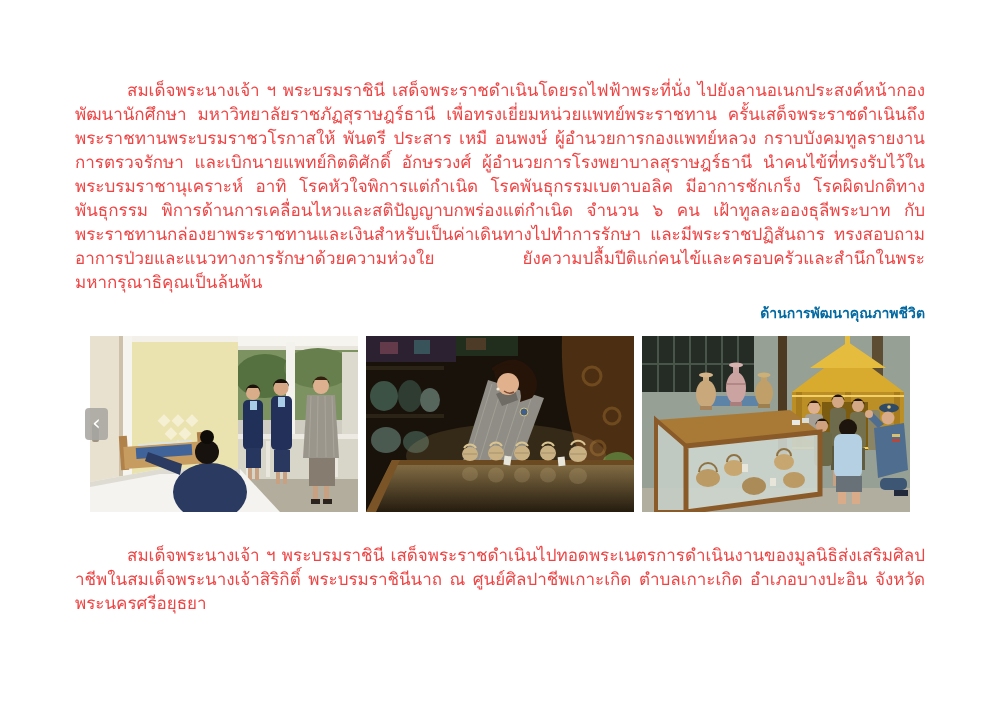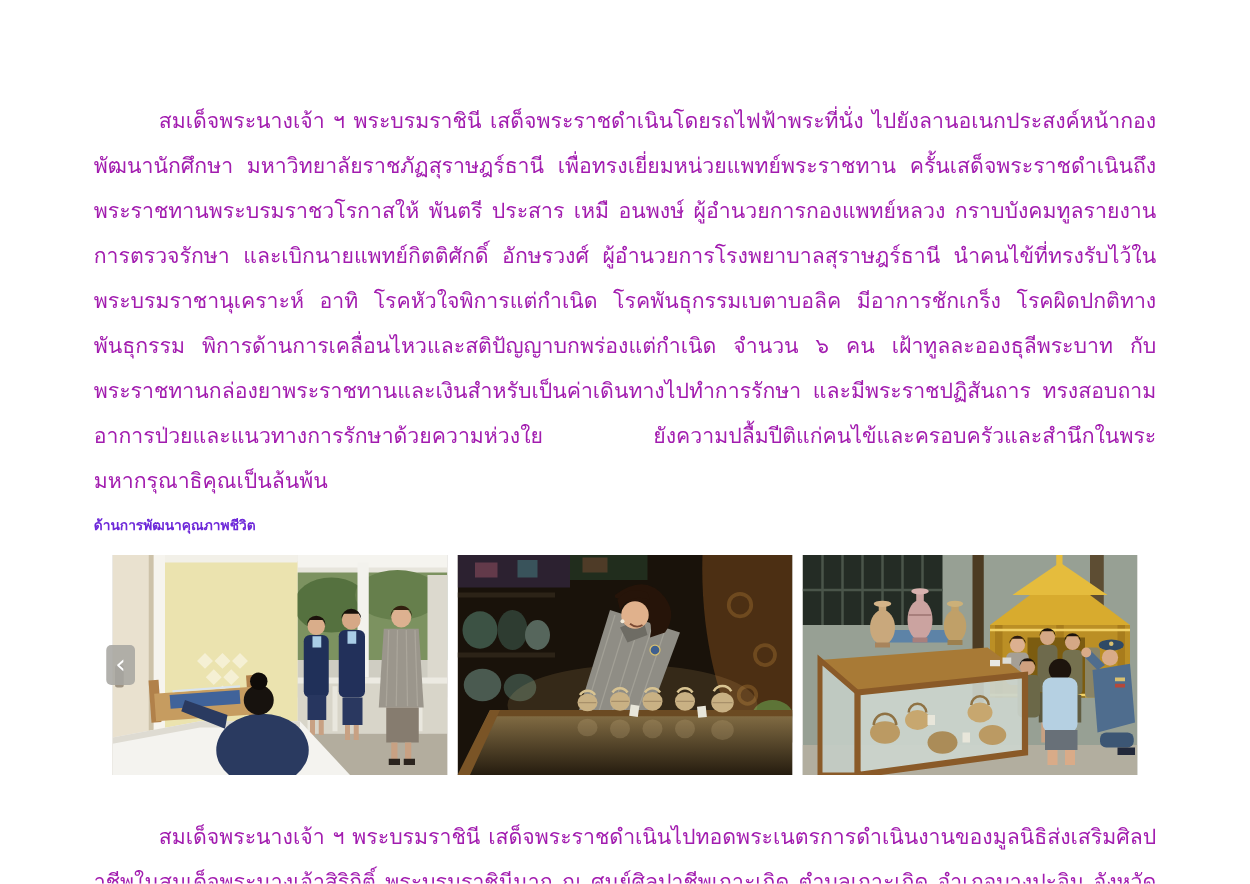--- a/index.html
+++ b/index.html
@@ -2,26 +2,26 @@
 <html><head>
 <meta charset="utf-8">
 <style>
   html,body{margin:0;padding:0;background:#ffffff;}
   .page{
     position:relative;width:1000px;height:707px;background:#ffffff;overflow:hidden;
     font-family:"Liberation Sans","DejaVu Sans",sans-serif;color:#3f3f3f;
   }
   .content{position:absolute;left:75px;top:79px;width:850px;}
   .body-text{
-    margin:0;font-size:17px;line-height:36px;text-align:justify;text-indent:52px;
-    color:#a21caf;word-break:normal;
+    margin:0;font-size:17px;line-height:24px;text-align:justify;text-indent:52px;
+    color:#ef4444;word-break:normal;
   }
   .section-heading{
-    margin:4px 0 0 0;font-size:11px;line-height:28px;font-weight:700;
-    text-align:left;color:#6d28d9;text-indent:0;
+    margin:4px 0 0 0;font-size:14px;line-height:28px;font-weight:700;
+    text-align:right;color:#0369a1;text-indent:0;
   }
   .carousel{position:relative;margin:9px 0 0 15px;width:820px;height:176px;display:flex;gap:8px;}
   .slide{margin:0;width:268px;height:176px;overflow:hidden;background:#d8d6cf;flex:0 0 auto;}
   .slide svg{display:block;width:268px;height:176px;}
   .carousel-prev{
     position:absolute;left:-5px;top:72px;width:23px;height:32px;padding:0;
     background:rgba(167,166,162,0.88);border:none;border-radius:4px;cursor:pointer;
     color:#ffffff;display:flex;align-items:center;justify-content:center;
   }
   .carousel-prev .chevron{font-size:21px;line-height:1;font-family:"DejaVu Sans",sans-serif;transform:translateY(-1px);}

